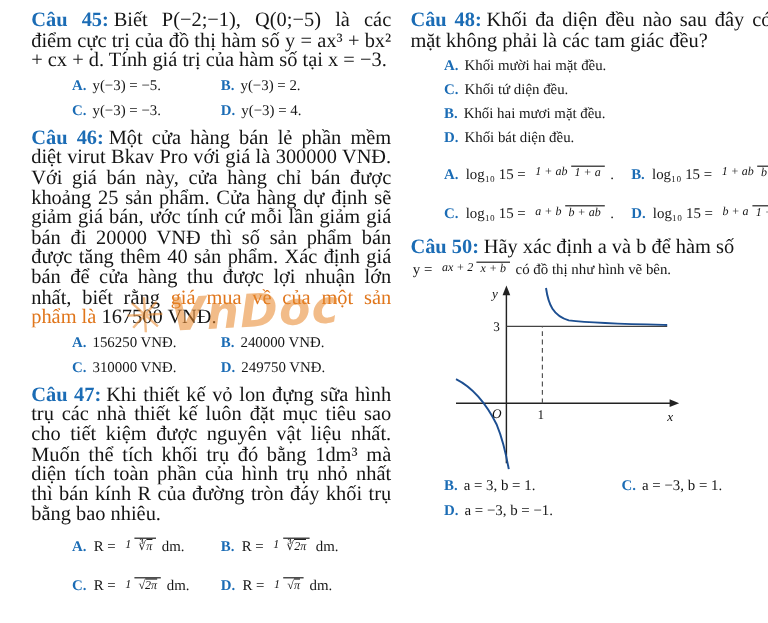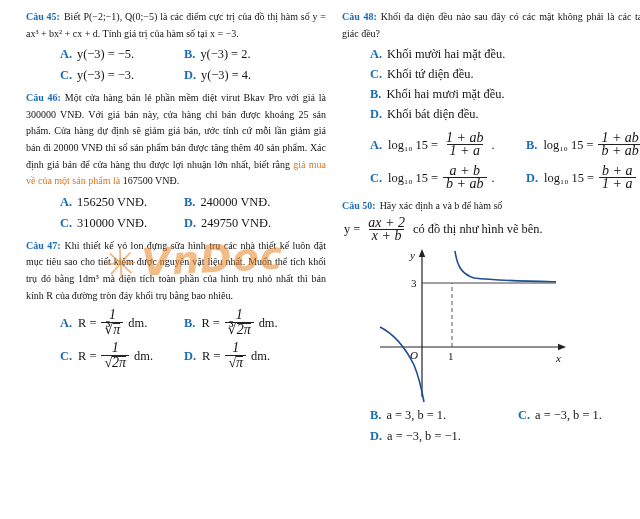--- a/index.html
+++ b/index.html
@@ -3,33 +3,33 @@
 <meta charset="utf-8">
 <style>
   * { margin:0; padding:0; box-sizing:border-box; }
   html,body { width:640px; height:519px; background:#ffffff; overflow:hidden; }
   body { font-family:"Liberation Serif","DejaVu Serif",serif; color:#151515; }
   .page { position:relative; width:640px; height:519px; padding:9px 12px 4px 26px; display:flex; gap:16px; }
   .col { position:relative; }
   .col-left  { flex:0 0 300px; width:300px; }
   .col-right { flex:1; }
   .question { margin-bottom:5px; }
-  .qbody { font-size:10px; line-height:16.6px; text-align:justify; }
+  .qbody { font-size:17px; line-height:16.6px; text-align:justify; }
   .qlabel { color:#1b6cb5; font-weight:bold; margin-right:4px; white-space:nowrap; }
   .opts { margin:3px 0 3px 34px; }
   .opts-right { margin-left:28px;gap:28px; }
   .grid2 { display:grid; grid-template-columns:124px 1fr; row-gap:2px; }
   .grid1 { display:grid; grid-template-columns:1fr; row-gap:1px; }
   .opt { font-size:12.4px; line-height:19px; white-space:nowrap; }
   .optmath { display:flex; align-items:center; gap:5px; min-height:31px; line-height:14px; }
   .olet { color:#1b6cb5; font-weight:bold; margin-right:5px; }
   .optmath .olet { margin-right:1px; }
   .math { }
   .hl { color:#e0761c; }
-  .frac { display:inline-flex; flex-direction:column; align-items:center; vertical-align:middle; font-size:14px; line-height:12.5px; font-style:italic; }
+  .frac { display:inline-flex; align-items:center; vertical-align:middle; font-size:10px; line-height:12.5px; font-style:italic; }
   .frac .fnum { padding:0 3px; }
   .frac .fden { border-top:1px solid #222; padding:0 3px; display:inline-flex; align-items:baseline; }
   .rad { font-style:normal; }
   .radicand { border-top:1px solid #222; }
   .eqline { display:flex; align-items:center; gap:5px; font-size:12.4px; margin:2px 0 2px 2px; }
   .graph { margin:2px 0 0 22px; width:212px; height:158px; }
   .watermark { position:absolute; left:104px; top:238px; z-index:4; display:flex; align-items:center; gap:4px; opacity:0.55; pointer-events:none; transform:rotate(-3deg); }
   .wm-star { font-family:"DejaVu Sans",sans-serif; font-size:40px; color:#e8872a; line-height:40px; }
   .wm-text { font-family:"DejaVu Sans",sans-serif; font-weight:bold; font-style:italic; font-size:38px; color:#e8872a; letter-spacing:1px; }
   svg text { font-family:"Liberation Serif","DejaVu Serif",serif; font-size:11px; fill:#111; }

